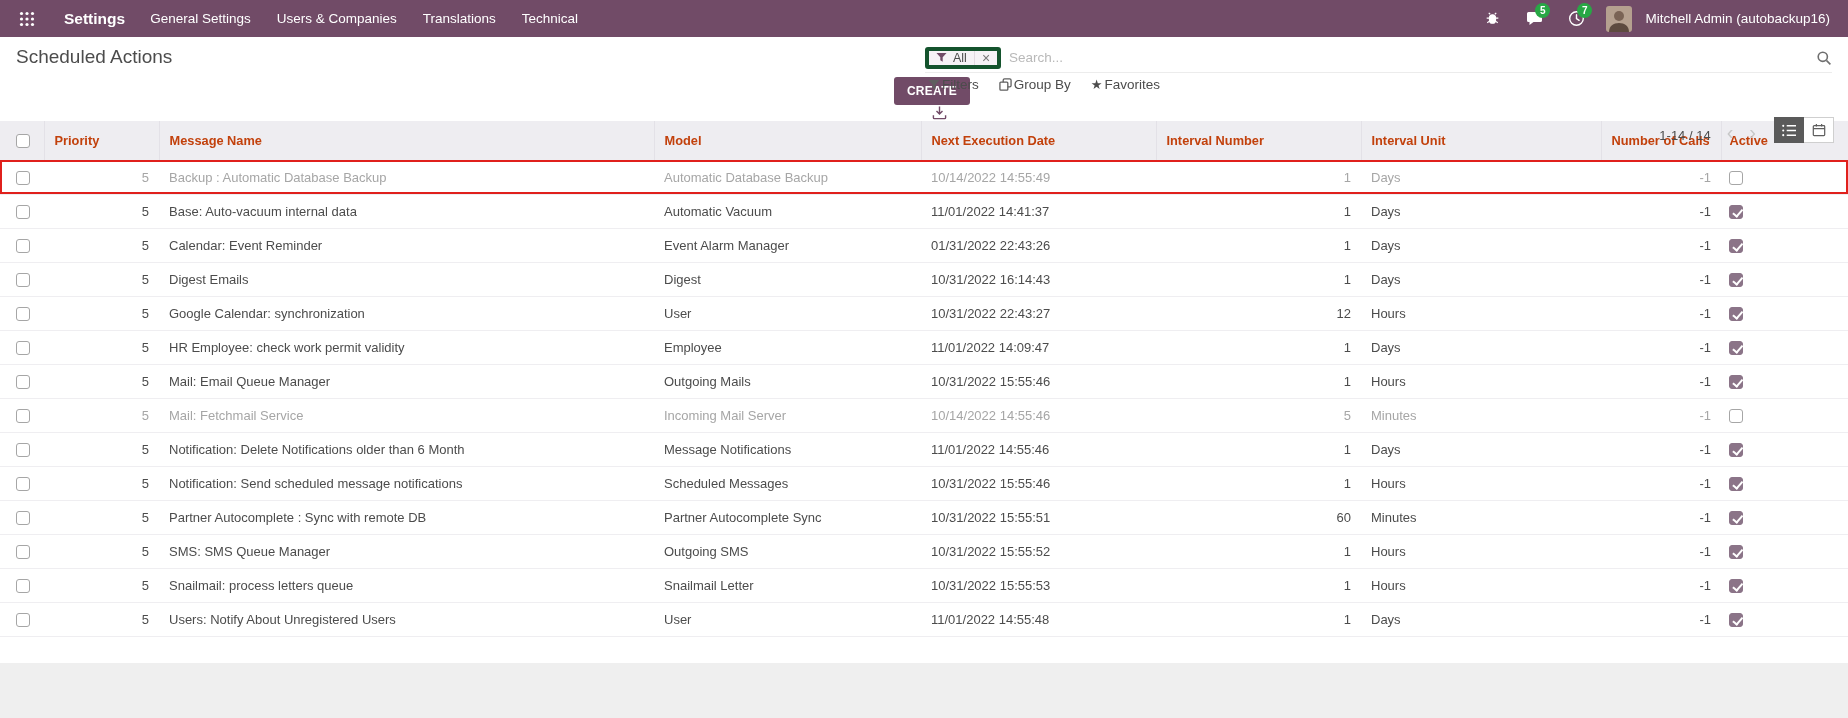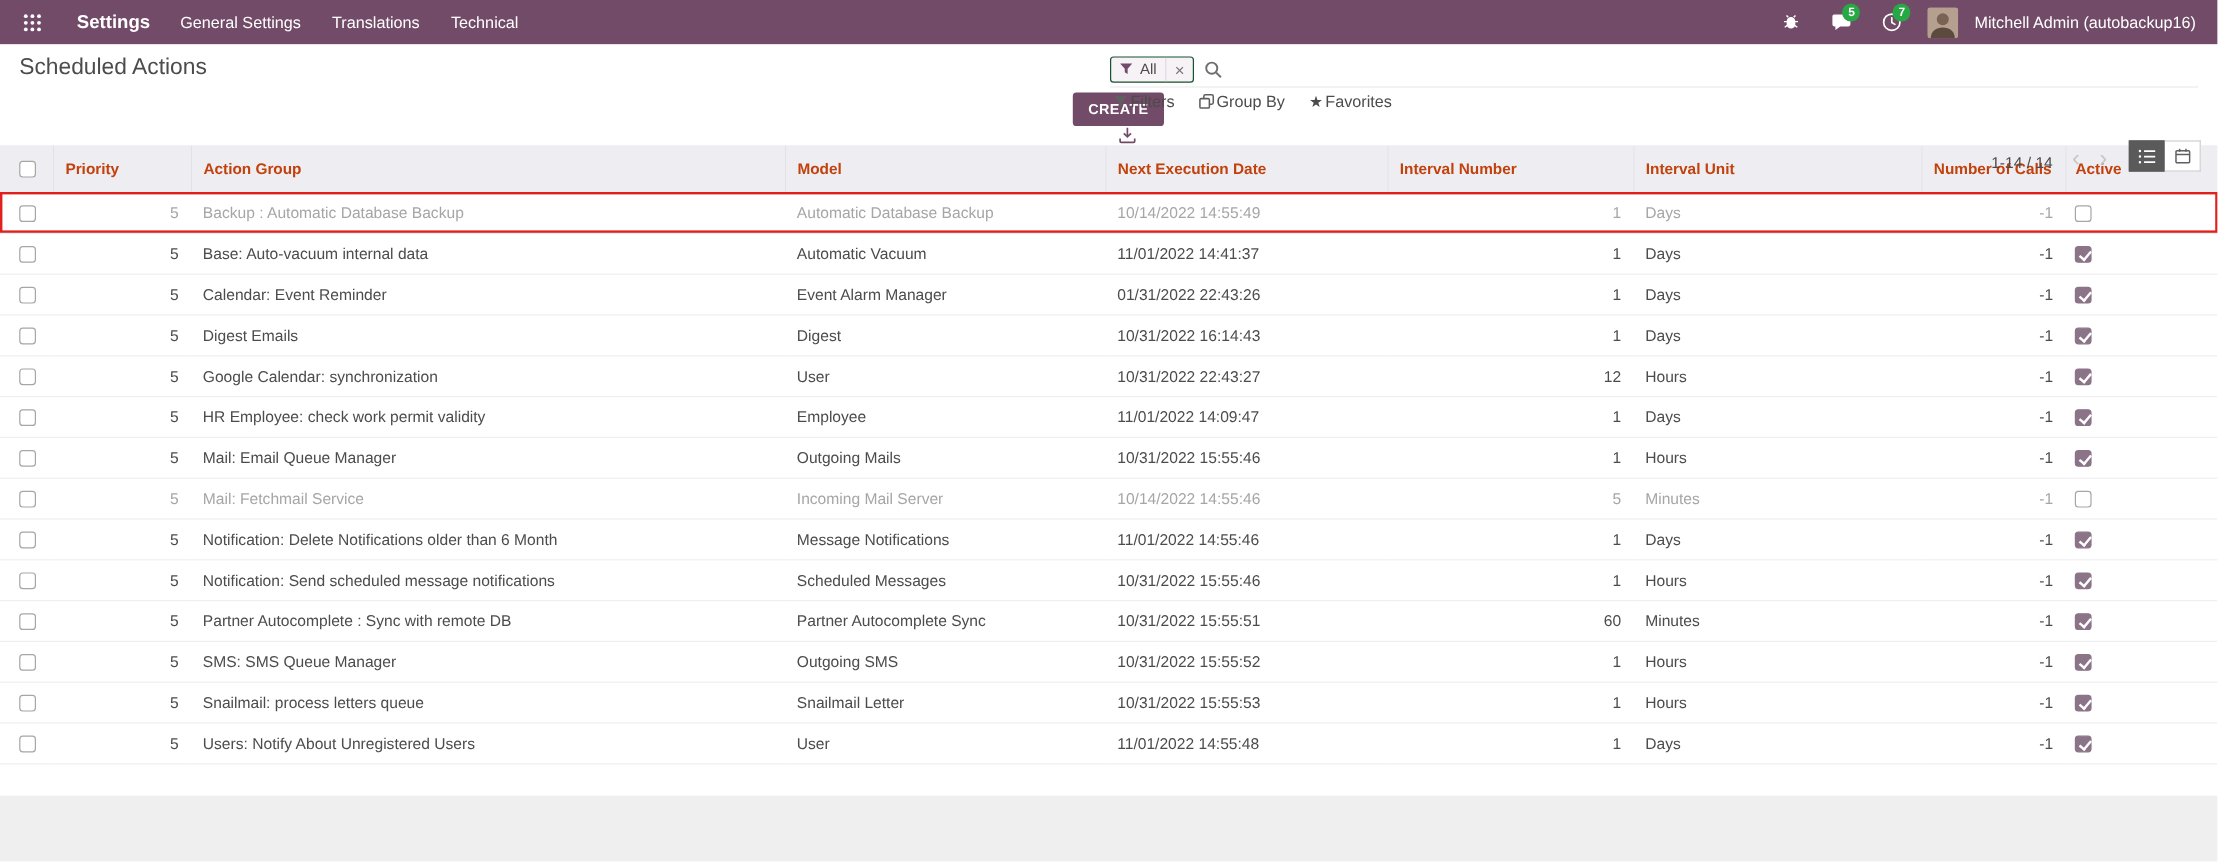--- a/index.html
+++ b/index.html
@@ -39,21 +39,21 @@
   .user-name { font-size: 13.5px; padding: 0 4px 0 7px; cursor: pointer; white-space: nowrap; }
 
   
   .cp-row1 { height: 40px; position: relative; display: flex; align-items: center; padding-left: 16px; background: #fff; }
   .page-title { font-size: 19px; font-weight: 400; color: #4c4c4c; }
   .searchview {
     position: absolute; left: 925px; right: 16px; top: 6px; height: 30px;
     display: flex; align-items: center; gap: 8px;
     border-bottom: 1px solid #ececec;
   }
-  .facet { display: flex; align-items: center; height: 22px; border: 1px solid #14532d; background: #f6f2f6; border-radius: 3px; overflow: hidden; justify-content: center; }
+  .facet { display: flex; align-items: center; height: 22px; border: 4px solid #14532d; background: #f6f2f6; border-radius: 3px; overflow: hidden; justify-content: center; }
   .facet-icon { width: 24px; height: 100%; display: flex; align-items: center; justify-content: center; color: var(--accent, #714B67); }
   .facet-label { font-size: 12.5px; color: #4c4c4c; padding-right: 7px; }
   .facet-remove { font-size: 14px; color: #777; padding: 0 7px; border-left: 1px solid #e2d9e1; cursor: pointer; line-height: 20px; }
   .search-input { flex: 1; border: none; outline: none; background: transparent; font-size: 13.5px; color: #555; font-family: inherit; }
   .search-input::placeholder { color: #b9b9b9; }
   .magnifier { display: flex; align-items: center; cursor: pointer; }
 
   .cp-row2 { height: 44px; position: relative; display: flex; align-items: center; padding-left: 16px; background: #fff; flex-direction: column; }
   .btn-create {
     background: var(--accent, #714B67);
@@ -122,20 +122,21 @@
         <circle cx="8" cy="8" r="1.6"></circle>
         <circle cx="13.5" cy="8" r="1.6"></circle>
         <circle cx="2.5" cy="13.5" r="1.6"></circle>
         <circle cx="8" cy="13.5" r="1.6"></circle>
         <circle cx="13.5" cy="13.5" r="1.6"></circle>
       </svg>
   </div>
   <div class="brand">Settings</div>
   <div class="nav-menu">
       <span class="nav-item">General Settings</span>
+      <span class="nav-item">Users &amp; Companies</span>
       <span class="nav-item">Translations</span>
       <span class="nav-item">Technical</span>
     </div>
 
   <div class="nav-right">
     <div class="nav-icon-btn">
       <svg width="15" height="15" viewBox="0 0 16 16">
           <g stroke="#fff" stroke-width="1.3" fill="none">
             <path d="M8 4a3.2 3.2 0 0 1 3.2 3.2v2.6a3.2 3.2 0 1 1-6.4 0V7.2A3.2 3.2 0 0 1 8 4z" fill="#fff"></path>
             <path d="M5.5 3.5 4 2M10.5 3.5 12 2M4.6 7.5H1.8M14.2 7.5h-2.8M4.8 10.8l-2.4 1.7M11.2 10.8l2.4 1.7"></path>
@@ -172,20 +173,21 @@
   <div class="searchview">
     <div class="facet">
       <span class="facet-icon">
         <svg width="11" height="11" viewBox="0 0 12 12">
             <path fill="currentColor" d="M0.5 1h11L7.3 5.8v4.7L4.7 8.9V5.8z"></path>
           </svg>
       </span>
       <span class="facet-label">All</span>
       <span class="facet-remove">×</span>
     </div>
+    <input class="search-input" type="text" placeholder="Search..." style="">
     <span class="magnifier">
       <svg width="16" height="16" viewBox="0 0 16 16" fill="none" stroke="#6f6f6f" stroke-width="1.6">
           <circle cx="6.8" cy="6.8" r="4.6"></circle>
           <path d="m10.4 10.4 4 4"></path>
         </svg>
     </span>
   </div>
 </div>
 
 <div class="cp-row2">
@@ -251,21 +253,21 @@
     <col style="width:235px">
       <col style="width:205px">
       <col style="width:240px">
       <col style="width:120px">
       <col style="width:127px">
   </colgroup>
   <thead>
     <tr>
       <th class="col-cb-cell"><div class="cb"></div></th>
       <th class="num">Priority</th>
-      <th>Action Group</th>
+      <th>Message Name</th>
       <th>Model</th>
       <th>Next Execution Date</th>
       <th class="num">Interval Number</th>
       <th>Interval Unit</th>
       <th class="num">Number of Calls</th>
       <th class="col-active-cell">Active</th>
     </tr>
   </thead>
   <tbody>
       <tr class="list-row muted highlighted">

